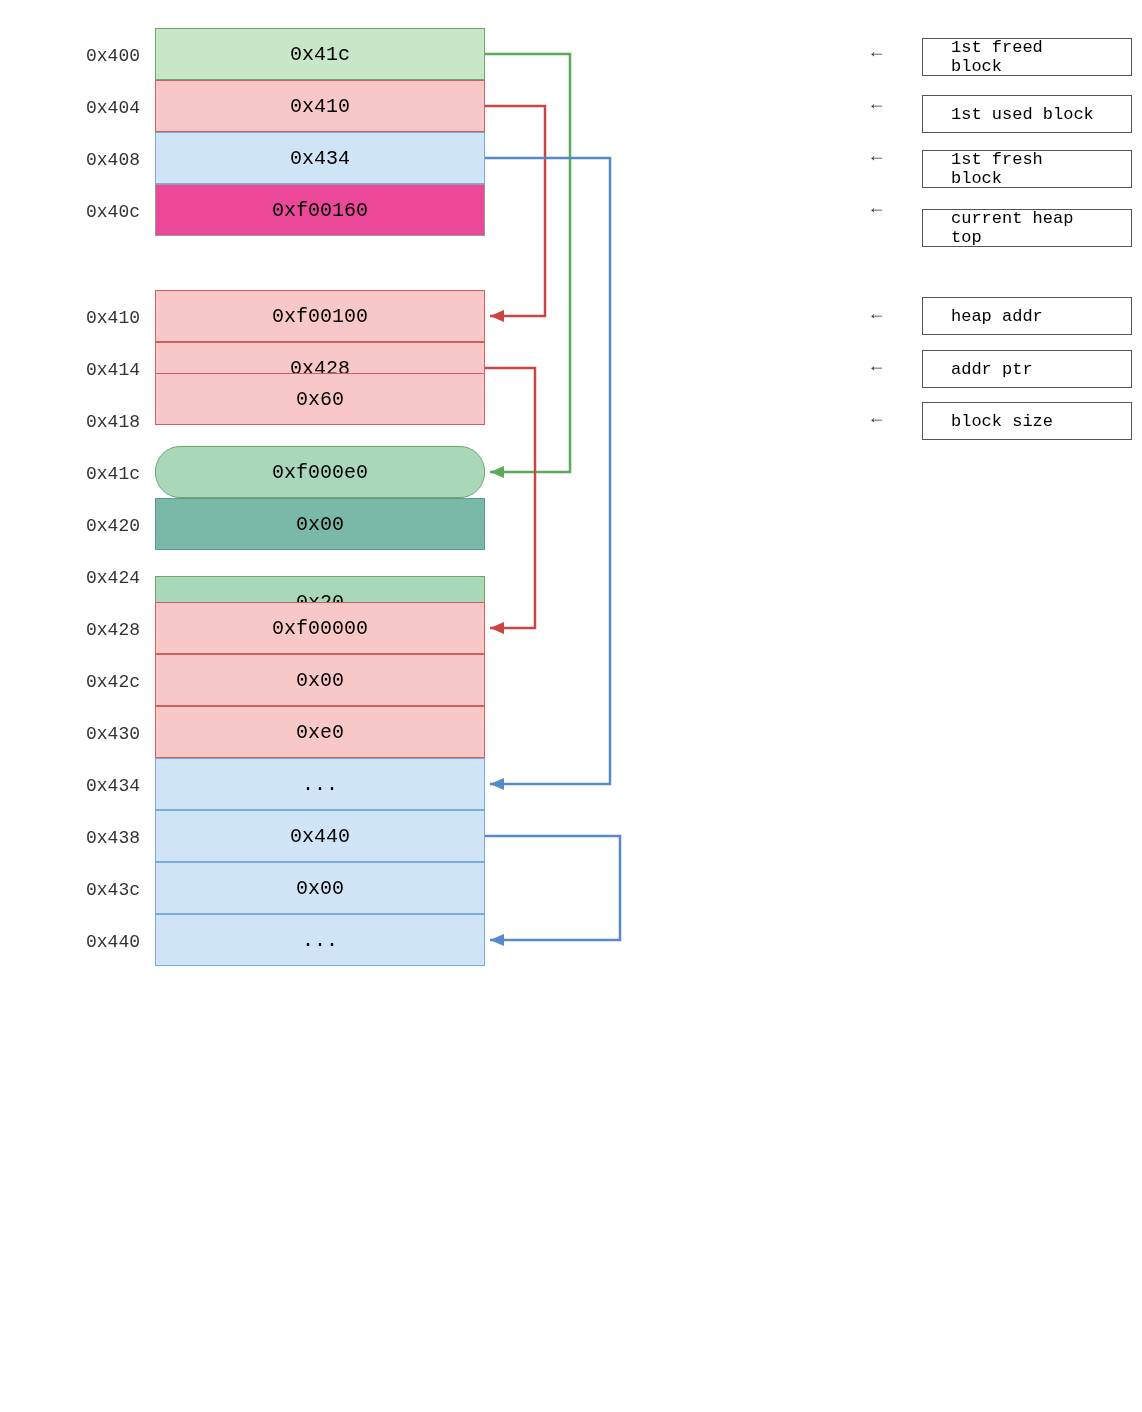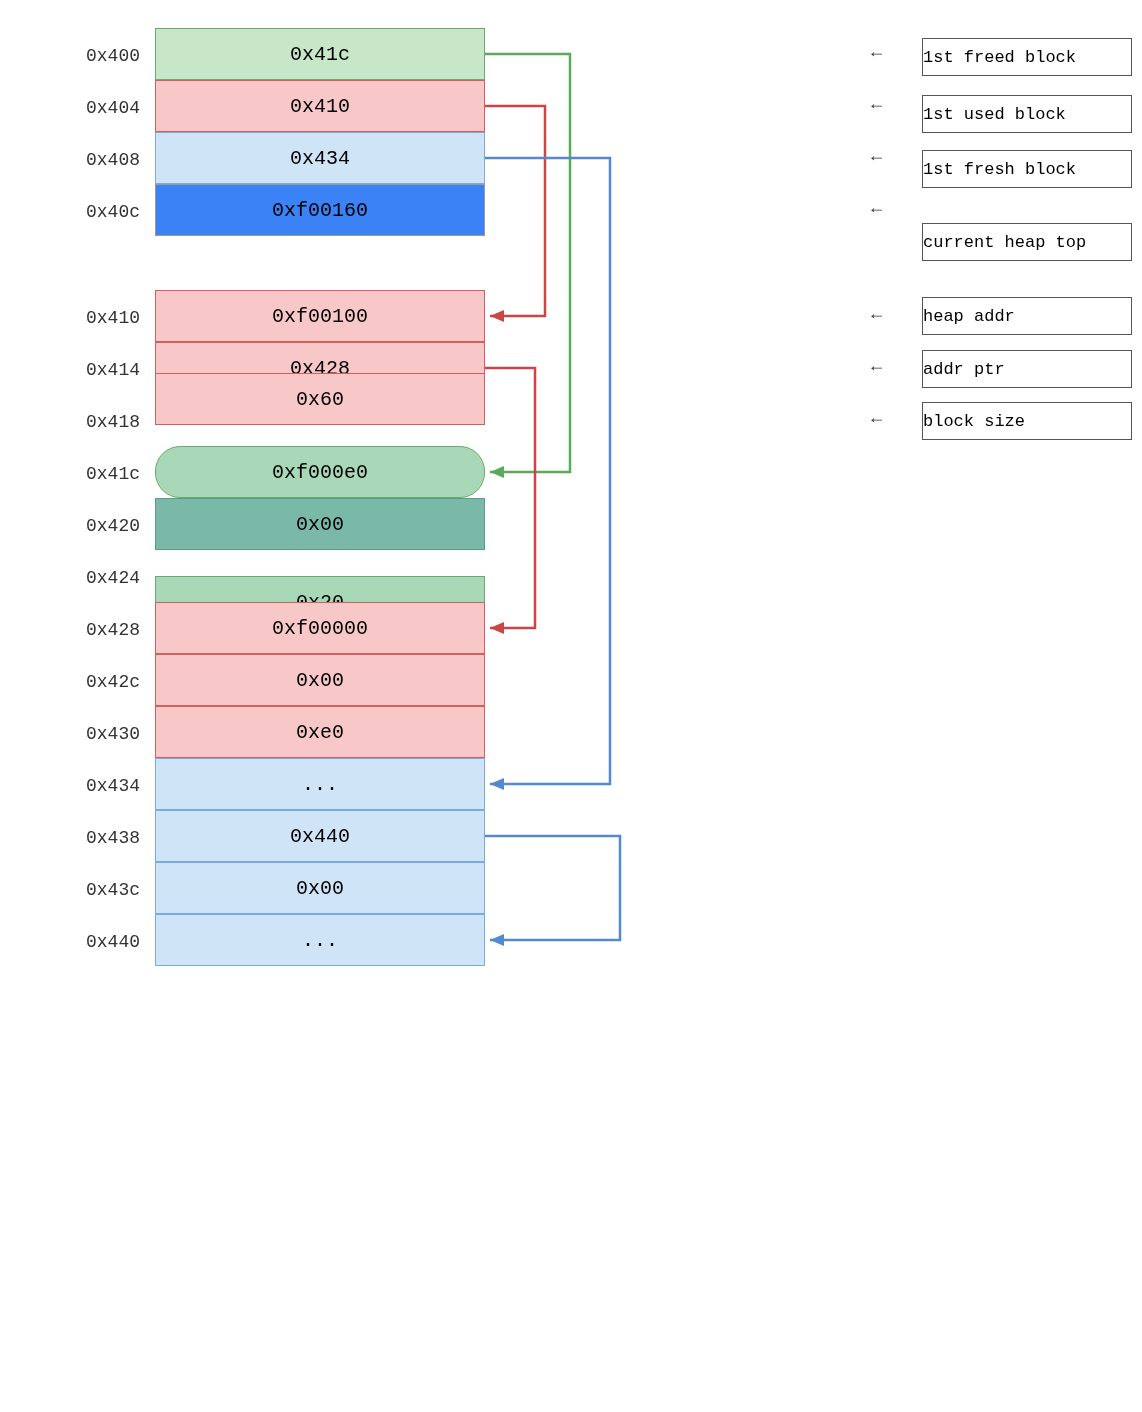--- a/index.html
+++ b/index.html
@@ -44,30 +44,30 @@
       justify-content: center;
       font-size: 20px;
       border: 1px solid #999;
       font-family: 'Courier New', Courier, monospace;
     }
 
     
     .color-green-light  { background: #c8e6c8; border-color: #6aaa6a; }
     .color-red-light    { background: #f8c8c8; border-color: #d06060; }
     .color-blue-light   { background: #d0e4f8; border-color: #7aabdc; }
-    .color-white        { background: #3b82f6;    border-color: #999; }
+    .color-white        { background: #ec4899;    border-color: #999; }
     .color-green-mid    { background: #a8d8b8; border-color: #6aaa6a; }
     .color-teal         { background: #7ab8a8; border-color: #5a9a90; }
 
     
     .label-box {
       position: absolute;
       right: 10px;
       border: 1.5px solid #555;
-      padding: 6px 0;
+      padding: 6px 28px;
       font-size: 17px;
       background: #fff;
       font-family: 'Courier New', Courier, monospace;
       display: flex;
       align-items: center;
       height: 38px;
     }
 
     
     .arrow-left {
@@ -145,21 +145,21 @@
       <div class="mem-cell color-blue-light" style="top: 914px;">...</div>
     </div>
   <div id="labels-container">
       <div class="arrow-left" style="top: 42px; right: 260px;">←</div>
       <div class="label-box" style="top: 38px; right: 10px; width: 210px;">1st freed block</div>
       <div class="arrow-left" style="top: 94px; right: 260px;">←</div>
       <div class="label-box" style="top: 95px; right: 10px; width: 210px;">1st used block</div>
       <div class="arrow-left" style="top: 146px; right: 260px;">←</div>
       <div class="label-box" style="top: 150px; right: 10px; width: 210px;">1st fresh block</div>
       <div class="arrow-left" style="top: 198px; right: 260px;">←</div>
-      <div class="label-box" style="top: 223px; right: 10px; width: 210px;">current heap top</div>
+      <div class="label-box" style="top: 209px; right: 10px; width: 210px;">current heap top</div>
       <div class="arrow-left" style="top: 304px; right: 260px;">←</div>
       <div class="label-box" style="top: 297px; right: 10px; width: 210px;">heap addr</div>
       <div class="arrow-left" style="top: 356px; right: 260px;">←</div>
       <div class="label-box" style="top: 350px; right: 10px; width: 210px;">addr ptr</div>
       <div class="arrow-left" style="top: 408px; right: 260px;">←</div>
       <div class="label-box" style="top: 402px; right: 10px; width: 210px;">block size</div>
     </div>
 
 </div>
 

